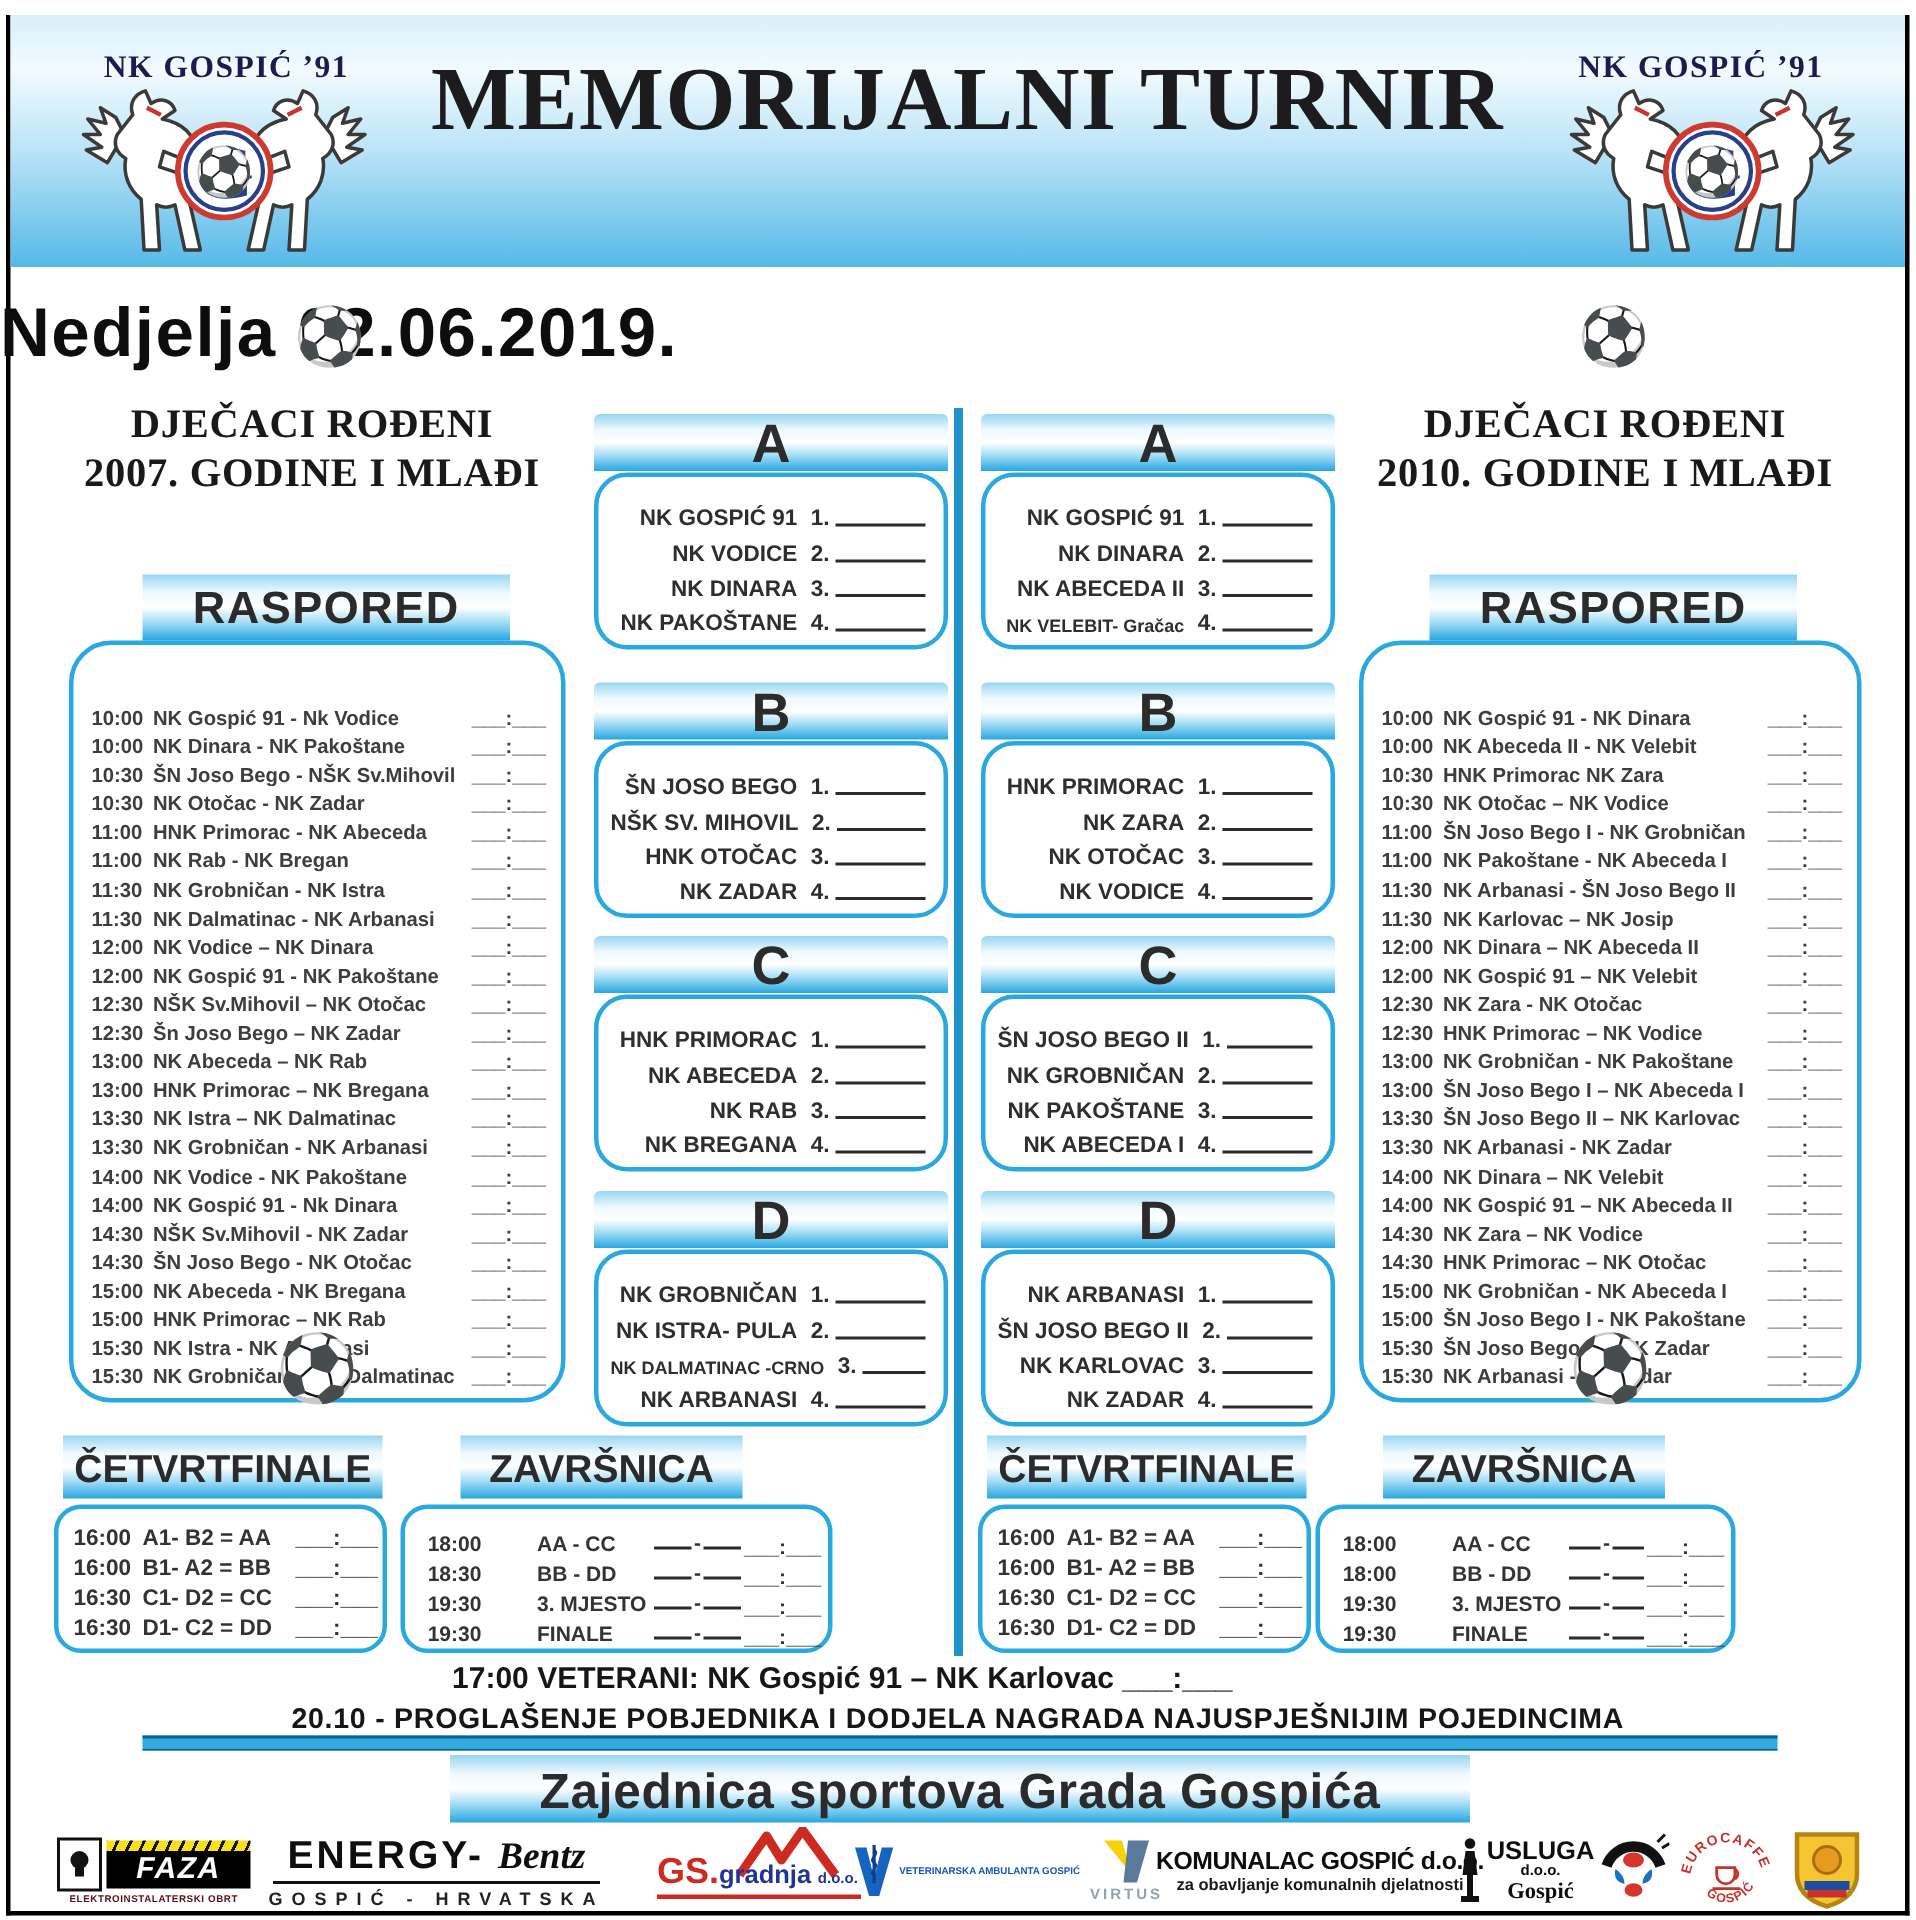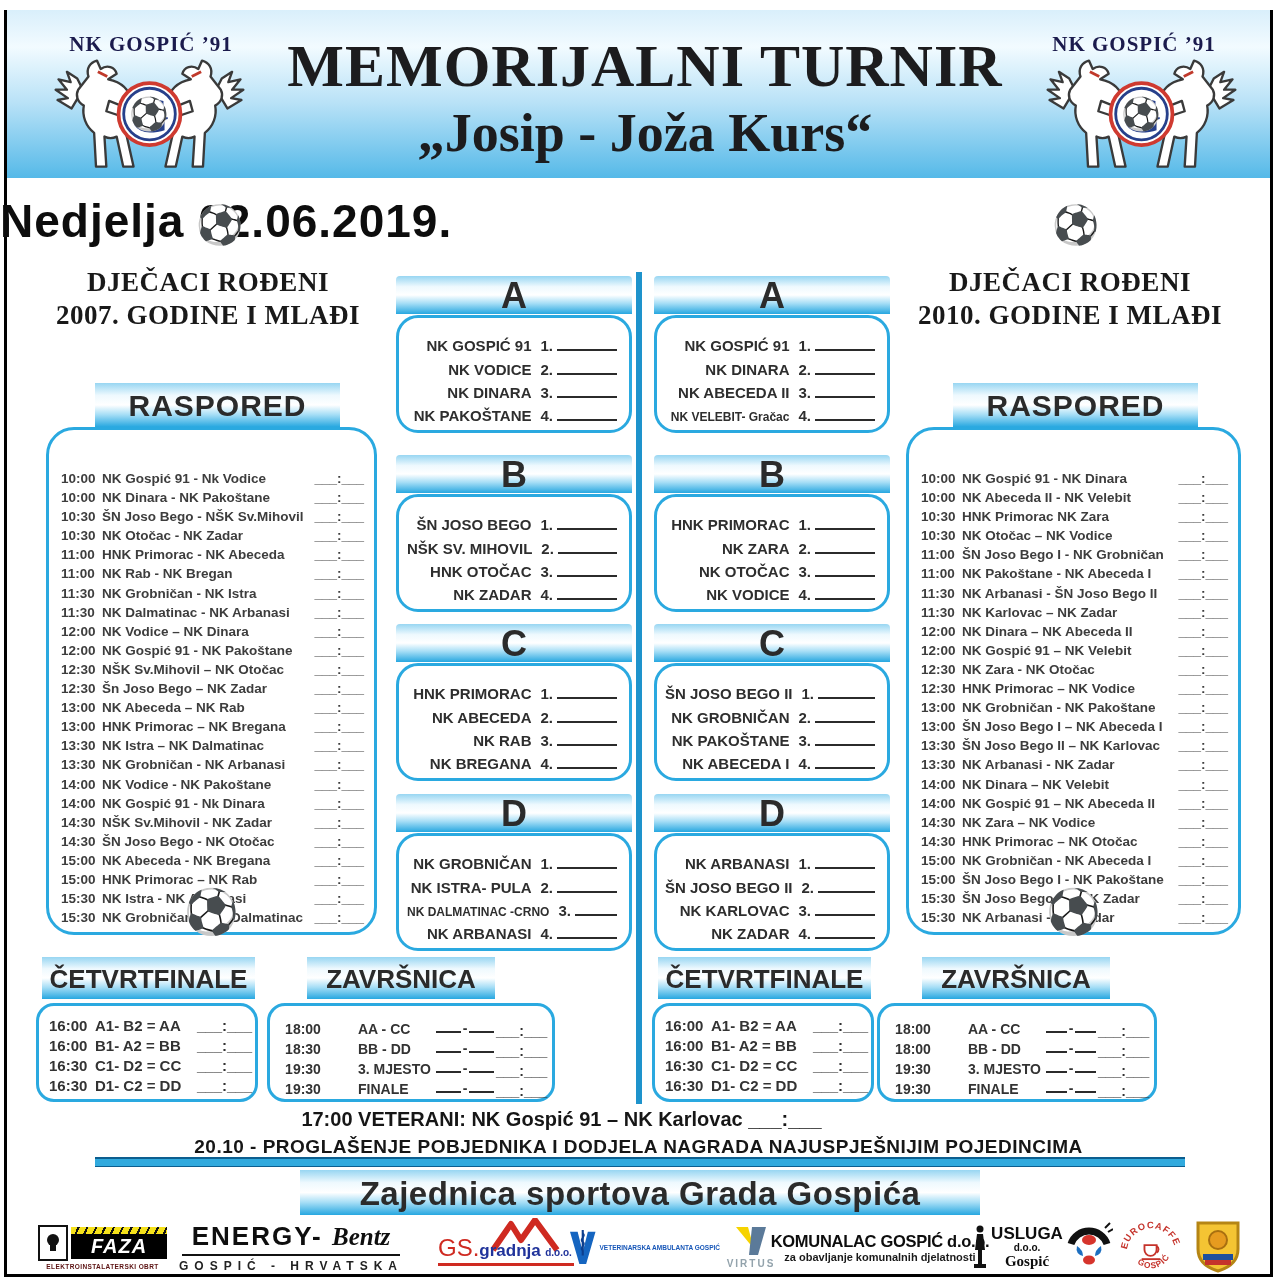--- a/index.html
+++ b/index.html
@@ -92,21 +92,21 @@
   .energy{left:172px;width:218px;}
   .en-1{font-size:26px;font-weight:800;letter-spacing:2px;color:#0e0e0e;white-space:nowrap;}
   .en-script{font-family:"Liberation Serif",serif;font-style:italic;font-weight:bold;font-size:25px;
              letter-spacing:0;}
   .en-div{width:100%;border-top:2px solid #111;margin:2px 0 3px 0;}
   .en-2{font-size:12px;font-weight:bold;letter-spacing:6px;color:#222;white-space:nowrap;}
   .gs{left:428px;width:125px;height:54px;position:absolute;}
   .gs svg{position:absolute;right:2px;top:0;}
   .gs-text{position:absolute;left:0;bottom:6px;border-bottom:3px solid #cf2a21;
            padding:0 2px 1px 0;white-space:nowrap;}
-  .gs-big{color:#cf2a21;font-weight:400;font-size:24px;}
+  .gs-big{color:#cf2a21;font-weight:700;font-size:24px;}
   .gs-blu{color:#20339b;font-weight:800;font-size:17px;}
   .gs-sm{color:#20339b;font-weight:800;font-size:10px;}
   .vet-sp{left:560px;width:150px;flex-direction:row;gap:4px;}
   .vet-txt{font-size:6.5px;font-weight:800;color:#1656b8;white-space:nowrap;}
   .virtus{left:705px;width:72px;}
   .virtus-t{font-size:10px;font-weight:bold;letter-spacing:2px;color:#93a3ac;margin-top:1px;}
   .kom{left:780px;width:180px;}
   .kom-1{font-size:16.5px;font-weight:900;color:#0d0d0d;white-space:nowrap;letter-spacing:-.3px;}
   .kom-2{font-size:11px;font-weight:bold;color:#1a1a1a;white-space:nowrap;}
   .usluga{left:963px;width:90px;flex-direction:row;gap:4px;}
@@ -144,21 +144,20 @@
 <div class="abs band">
   <div class="abs club club-l">NK GOSPIĆ ’91</div>
   <div class="abs club club-r" style="left:1015px;">NK GOSPIĆ ’91</div>
   <svg class="abs mascot mascot-l">
       <use href="#mascot"></use>
     </svg>
   <svg class="abs mascot mascot-r">
       <use href="#mascot"></use>
     </svg>
   <div class="abs title1">MEMORIJALNI TURNIR</div>
-  <div class="abs title2">„Josip - Joža Kurs“</div>
 </div>
 
 <div class="abs date">Nedjelja 02.06.2019.</div>
 <div class="abs ball ball-dl">⚽</div>
 <div class="abs ball ball-dr">⚽</div>
 
 <div class="abs age age-l">
   <div>DJEČACI  ROĐENI</div>
   <div>2007. GODINE I MLAĐI</div>
 </div>
@@ -326,21 +325,21 @@
       <span class="sm">NK Pakoštane - NK Abeceda I</span>
       <span class="ss">___:___</span>
     </div>
     <div class="srow">
       <span class="st">11:30</span>
       <span class="sm">NK Arbanasi - ŠN Joso Bego II</span>
       <span class="ss">___:___</span>
     </div>
     <div class="srow">
       <span class="st">11:30</span>
-      <span class="sm">NK Karlovac – NK Zadar</span>
+      <span class="sm">NK Karlovac – NK Josip</span>
       <span class="ss">___:___</span>
     </div>
     <div class="srow">
       <span class="st">12:00</span>
       <span class="sm">NK Dinara – NK Abeceda II</span>
       <span class="ss">___:___</span>
     </div>
     <div class="srow">
       <span class="st">12:00</span>
       <span class="sm">NK Gospić 91 – NK Velebit</span>

